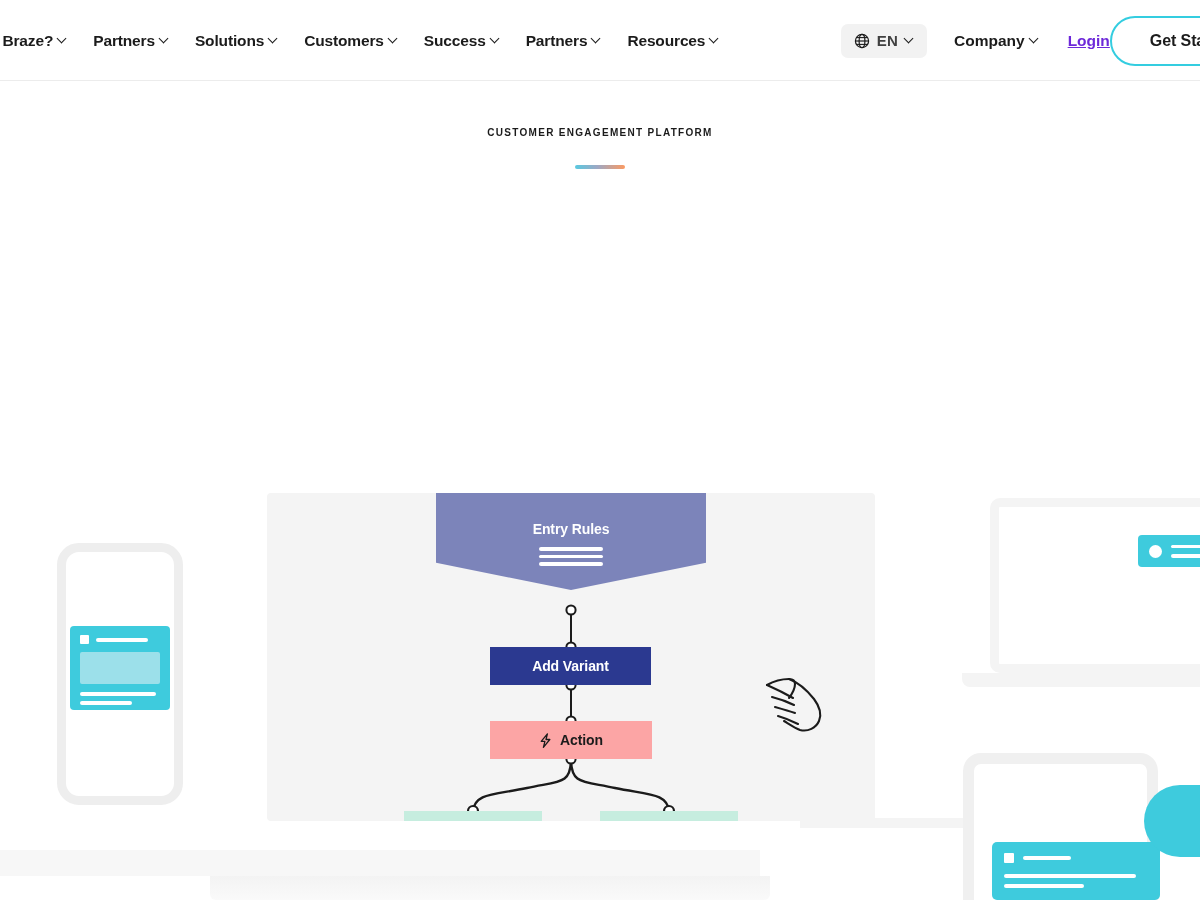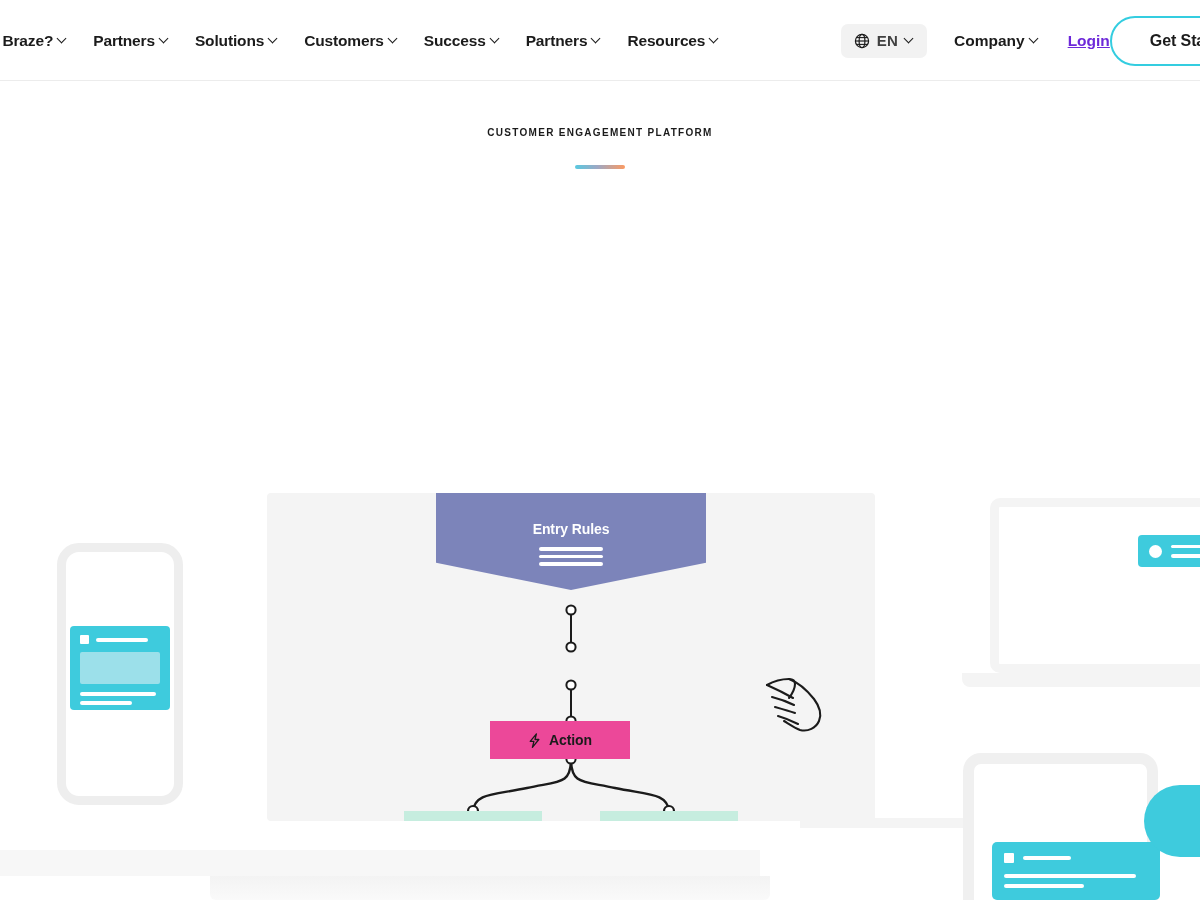--- a/index.html
+++ b/index.html
@@ -387,23 +387,23 @@
     font-size: 14px;
     font-weight: 700;
     color: #ffffff;
     letter-spacing: -0.1px;
   }
 
   .node-action {
     position: absolute;
     left: 223px;
     top: 228px;
-    width: 140px;
+    width: 162px;
     height: 38px;
-    background: #ec4899;
+    background: #fca5a5;
     display: flex;
     align-items: center;
     justify-content: center;
     gap: 8px;
     font-size: 14px;
     font-weight: 700;
     color: #1b1b1b;
     letter-spacing: -0.1px;
   }
   .bolt { width: 13px; height: 15px; display: block; }
@@ -567,20 +567,23 @@
 
       <div class="node-entry">
         <div class="label">Entry Rules</div>
         <div class="entry-lines">
           <div></div>
           <div></div>
           <div></div>
         </div>
       </div>
 
+      <div class="node-variant">
+        <span>Add Variant</span>
+      </div>
 
       <div class="node-action">
         <svg class="bolt" viewBox="0 0 13 15">
           <path d="M8.4 0.8 L2.2 8.3 L5.9 8.3 L4.4 14.3 L10.8 6.5 L7.0 6.5 Z" fill="none" stroke="#1b1b1b" stroke-width="1.3" stroke-linejoin="round"></path>
         </svg>
         <span>Action</span>
       </div>
 
       <div class="node-green left"></div>
       <div class="node-green right"></div>

